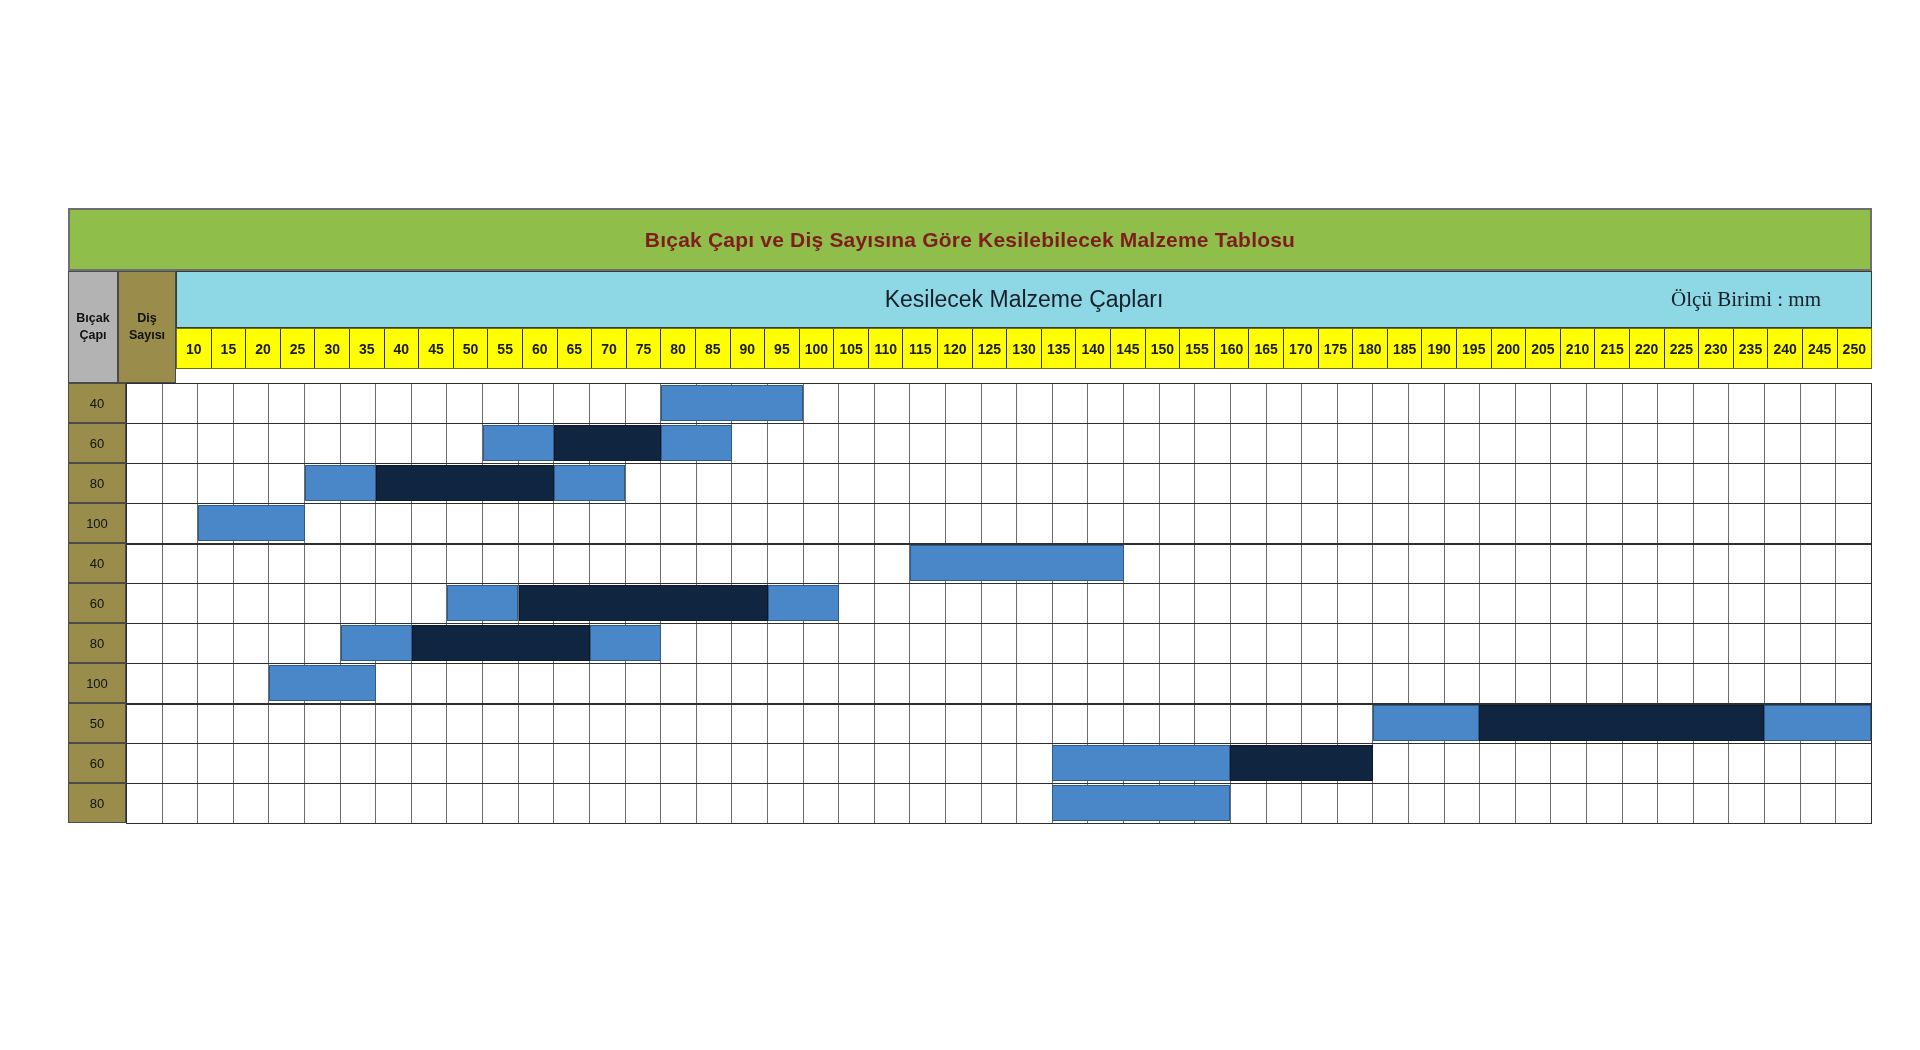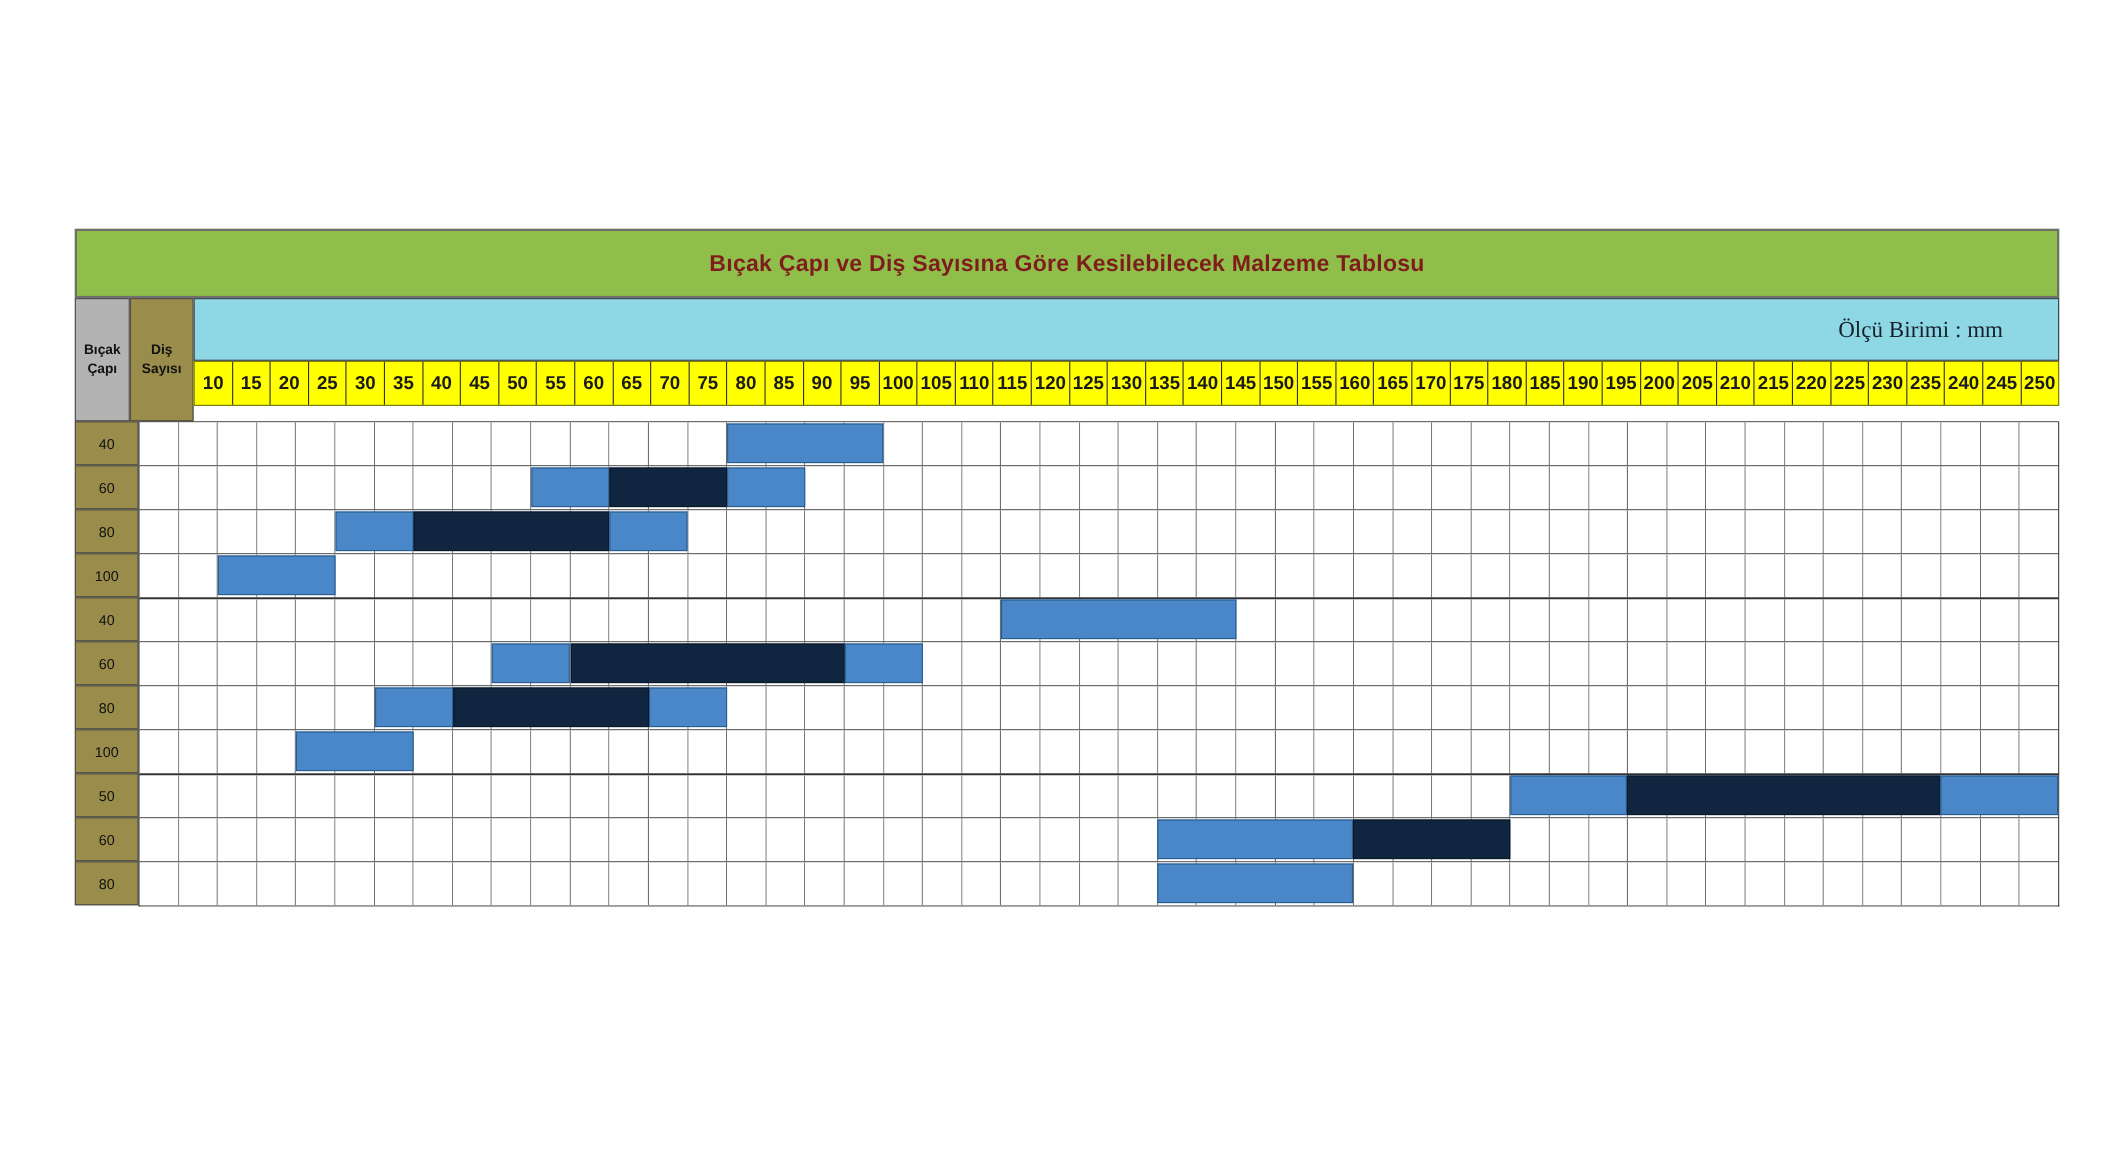--- a/index.html
+++ b/index.html
@@ -45,21 +45,21 @@
   .cyan-head .ch-unit{
     position:absolute;right:50px;
     font-size:21px;color:#15202b;white-space:nowrap;font-family:Liberation Serif, serif;
   }
 
   .yellow-row{display:flex;height:41px;background:#ffff00;
     border:1.5px solid #6f6f10;box-sizing:border-box;}
   .yellow-row .ycell{
     flex:1 1 0;min-width:0;border-right:1.5px solid #2f2f2f;
     display:flex;align-items:center;justify-content:center;
-    font-size:17px;font-weight:bold;color:#1a1a1a;box-sizing:border-box;
+    font-size:14px;font-weight:bold;color:#1a1a1a;box-sizing:border-box;
   }
   .yellow-row .ycell:last-child{border-right:none;}
 
   
   .body-wrap{display:flex;align-items:stretch;}
   .grp-col{width:50px;box-sizing:border-box;}
   .teeth-col{width:58px;box-sizing:border-box;}
 
   .grp-cell{
     background:#b3b3b3;border:1.5px solid #4a4a4a;box-sizing:border-box;
@@ -107,20 +107,21 @@
       <span>Çapı</span>
     </div>
 
     <div class="corner-head teeth col-teeth">
       <span>Diş</span>
       <span>Sayısı</span>
     </div>
 
     <div class="right-block">
       <div class="cyan-head">
+        <span class="ch-main">Kesilecek Malzeme Çapları</span>
         <span class="ch-unit">Ölçü Birimi  :  mm</span>
       </div>
       <div class="yellow-row" id="yellow-row">
           <div class="ycell">10</div>
           <div class="ycell">15</div>
           <div class="ycell">20</div>
           <div class="ycell">25</div>
           <div class="ycell">30</div>
           <div class="ycell">35</div>
           <div class="ycell">40</div>

